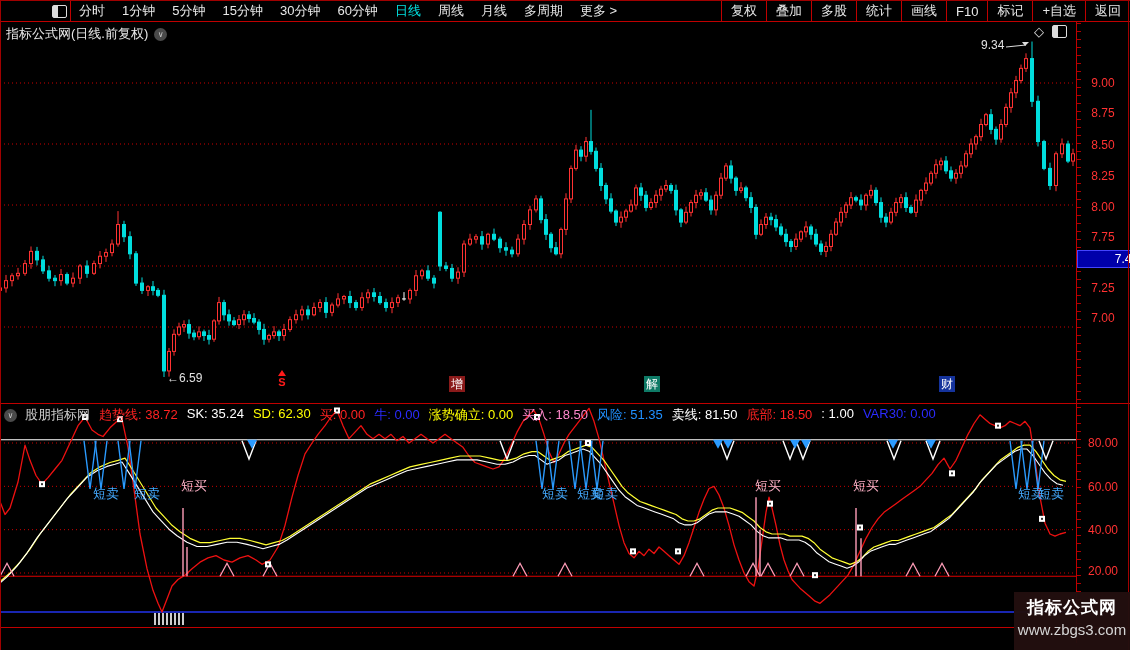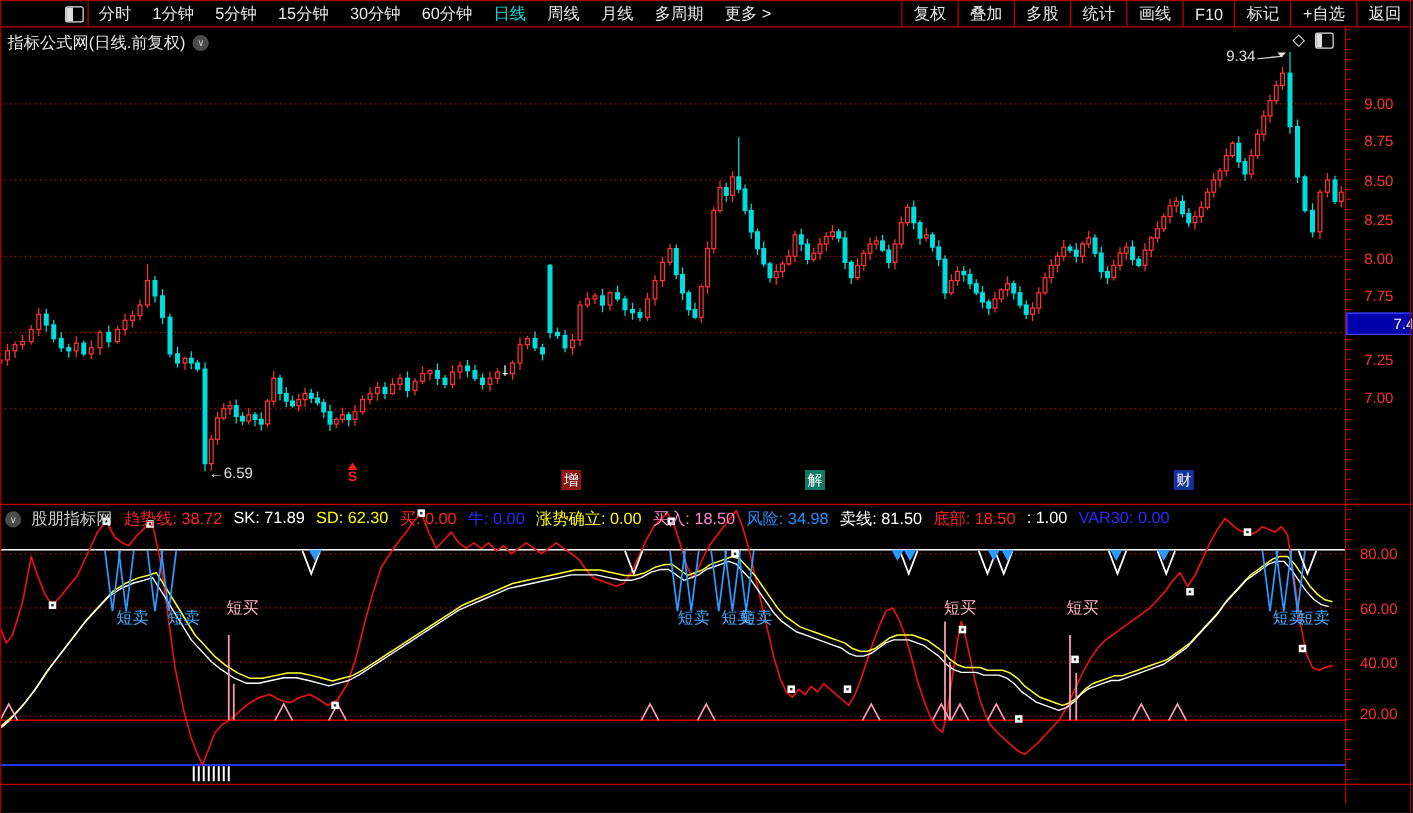--- a/index.html
+++ b/index.html
@@ -643,27 +643,27 @@
       <div class="ax-label" style="top: 480px;">60.00</div>
       <div class="ax-label" style="top: 523px;">40.00</div>
       <div class="ax-label" style="top: 564px;">20.00</div>
     </div>
 
   <div class="ind-header">
     <span class="circle-icon">∨</span>
     <span id="ind-header-items" style="display:flex;gap:9px">
         <span style="color: rgb(204, 204, 204);">股朋指标网</span>
         <span style="color: rgb(255, 34, 34);">趋势线: 38.72</span>
-        <span style="color: rgb(255, 255, 255);">SK: 71.89</span>
+        <span style="color: rgb(255, 255, 255);">SK: 35.24</span>
         <span style="color: rgb(255, 255, 0);">SD: 62.30</span>
         <span style="color: rgb(255, 34, 34);">买: 0.00</span>
         <span style="color: rgb(43, 43, 255);">牛: 0.00</span>
         <span style="color: rgb(255, 255, 0);">涨势确立: 0.00</span>
         <span style="color: rgb(255, 136, 204);">买入: 18.50</span>
-        <span style="color: rgb(32, 144, 255);">风险: 34.98</span>
+        <span style="color: rgb(32, 144, 255);">风险: 51.35</span>
         <span style="color: rgb(255, 255, 255);">卖线: 81.50</span>
         <span style="color: rgb(255, 34, 34);">底部: 18.50</span>
         <span style="color: rgb(255, 255, 255);">: 1.00</span>
         <span style="color: rgb(43, 43, 255);">VAR30: 0.00</span>
       </span>
   </div>
 
   <div class="anno" id="anno-high" style="left: 981px; top: 38px;">9.34</div>
   <div class="anno" id="anno-low" style="left: 167px; top: 371px;">←6.59</div>
 
@@ -683,14 +683,18 @@
       <div class="sig-label" style="left: 577px; top: 485px; color: rgb(68, 170, 255);">短卖</div>
       <div class="sig-label" style="left: 592px; top: 485px; color: rgb(68, 170, 255);">短卖</div>
       <div class="sig-label" style="left: 1018px; top: 485px; color: rgb(68, 170, 255);">短卖</div>
       <div class="sig-label" style="left: 1038px; top: 485px; color: rgb(68, 170, 255);">短卖</div>
       <div class="sig-label" style="left: 181px; top: 477px; color: rgb(255, 179, 200);">短买</div>
       <div class="sig-label" style="left: 755px; top: 477px; color: rgb(255, 179, 200);">短买</div>
       <div class="sig-label" style="left: 853px; top: 477px; color: rgb(255, 179, 200);">短买</div>
     </div>
 
 
+  <div class="watermark">
+    <div class="wm1">指标公式网</div>
+    <div class="wm2">www.zbgs3.com</div>
+  </div>
 
 </div>
 
 </body></html>

